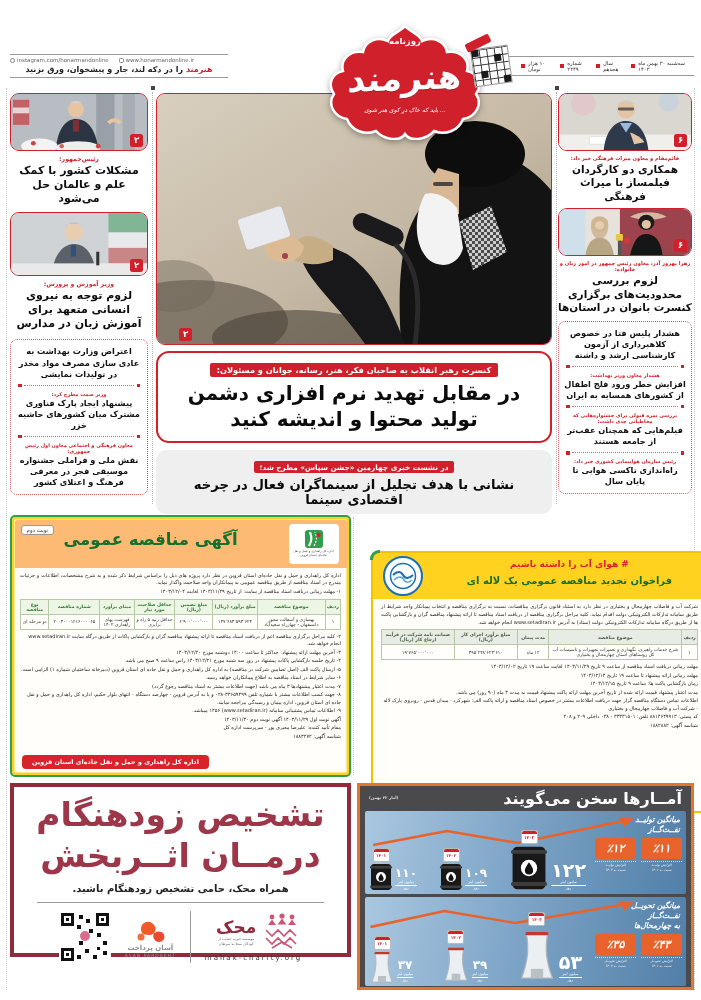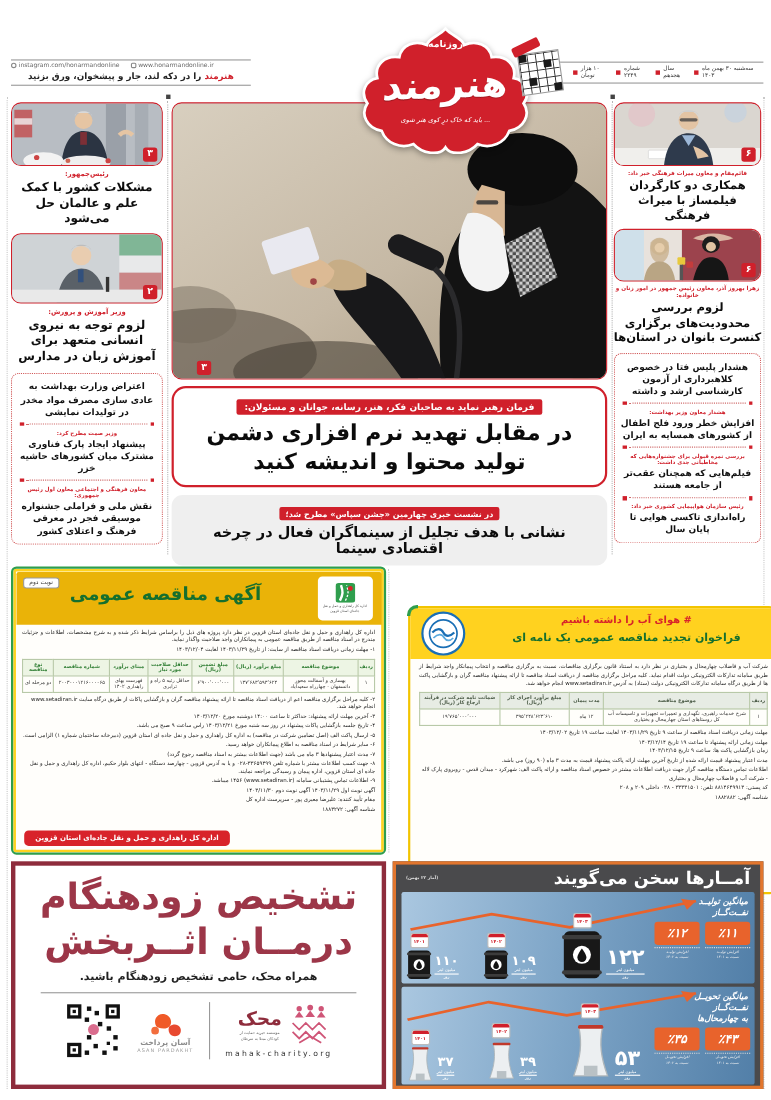--- a/index.html
+++ b/index.html
@@ -84,21 +84,21 @@
 
   
   .tender { position:absolute; top:515px; height:262px; background:#fffefb; }
   .tender-left  { left:10px;  width:341px; border:2.5px solid #2f9e4d; border-radius:5px;
                   box-shadow:inset 0 0 0 2.5px #ffd21f; }
   .tender-right { left:371px; width:337px; border:2.5px solid #f2c400; border-radius:9px;margin-top:36px; }
   .tr-corner { position:absolute; width:10px; height:10px; background:#2f9e4d; }
   .tr-corner.c1 { left:-3px; top:-3px; border-radius:9px 0 6px 0; }
   .tr-corner.c2 { left:-3px; bottom:-3px; border-radius:0 6px 0 9px; }
 
-  .tl-head { position:relative; height:48px; background:#eab308; border-radius:2px 2px 0 0; margin:2.5px 2.5px 0; }
+  .tl-head { position:relative; height:48px; background:#fdba74; border-radius:2px 2px 0 0; margin:2.5px 2.5px 0; }
   .tl-title { position:absolute; left:0; right:60px; top:10px; text-align:center; font-size:16.5px; font-weight:800; color:#156f2e; }
   .note-pill { position:absolute; left:6px; top:5px; background:#fff; border:0.8px solid #999; border-radius:3px;
                font-size:5.5px; padding:1px 5px; color:#333; }
   .tl-logo { position:absolute; right:8px; top:4px; width:50px; height:40px; background:#fff; border-radius:4px;
              display:flex; flex-direction:column; align-items:center; justify-content:center; gap:1px; }
   .tl-logo .cap { font-size:3.1px; color:#444; text-align:center; line-height:1.3; }
 
   .t-body { font-size:5px; line-height:1.55; color:#222; text-align:justify; padding:4px 8px 0; }
   .t-line { font-size:5px; line-height:1.5; color:#222; padding:1px 8px 0; }
   .t-table { width:calc(100% - 16px); margin:3px 8px 2px; border-collapse:collapse; font-size:4.6px; }
@@ -110,21 +110,21 @@
   .tl-pill { left:10px; font-size:6.4px; }
   .trp { left:50%; transform:translateX(-50%); font-size:6px; white-space:nowrap; }
 
   .tr-head { position:relative; height:46px; background:#ffd21f; border-radius:6px 6px 0 0; }
   .tr-hash { position:absolute; right:10px; top:6px; left:70px; text-align:center; font-size:9px; font-weight:800; color:#d8232a; }
   .tr-call { position:absolute; right:10px; top:22px; left:70px; text-align:center; font-size:10px; font-weight:800; color:#156f2e; }
   .tr-logo { position:absolute; left:10px; top:3px; width:40px; height:40px; background:#fff; border-radius:50%;
              border:2px solid #1a6fb5; display:flex; align-items:center; justify-content:center; }
 
   
-  .mahak { position:absolute; left:10px; top:783px; width:341px; height:207px; background:#fff;
+  .mahak { position:absolute; left:10px; top:783px; width:341px; height:174px; background:#fff;
            border:4px solid #8e2c3c; text-align:center; }
   .mk-l1 { font-size:33px; font-weight:800; color:#9c3648; margin-top:8px; letter-spacing:1px; }
   .mk-l2 { font-size:33px; font-weight:800; color:#9c3648; margin-top:2px; letter-spacing:5px; }
   .mk-sub { font-size:10px; font-weight:bold; color:#222; margin-top:8px; }
   .mk-div { width:86%; margin:8px auto 0; border-top:0.7px solid #999; }
   .mk-row { display:flex; direction:ltr; align-items:center; justify-content:center; gap:14px; margin-top:8px; }
   .mk-vline { width:0; height:52px; border-left:0.7px solid #999; }
   .asan { display:flex; flex-direction:column; align-items:center; gap:1px; }
   .asan .fa { font-size:7px; color:#8c8c8c; font-weight:bold; }
   .asan .en { font-size:4.5px; color:#9a9a9a; letter-spacing:1px; }
@@ -296,21 +296,21 @@
         <path d="M141 146 C131 138 116 138 110 147 C104 156 111 166 124 168 C137 170 147 161 147 152 Z" fill="#dcba94"></path>
         <rect x="84" y="118" width="46" height="32" rx="3" fill="#e9e9f0" transform="rotate(-18 107 134)"></rect>
         <circle cx="128" cy="162" r="3" fill="#a04545"></circle>
         <rect x="194" y="126" width="54" height="19" rx="9.5" fill="#1b1b1d" transform="rotate(24 221 136)"></rect>
         <path d="M238 150 C262 172 264 204 258 250" stroke="#2a2a2c" stroke-width="5" fill="none"></path>
       </svg>
       <div class="badge bl">۳</div>
     </div>
 
     <div class="lead-box">
-      <span class="lead-kicker">فرمان رهبر نماید به صاحبان فکر، هنر، رسانه، جوانان و مسئولان:</span>
+      <span class="lead-kicker">کنسرت رهبر انقلاب به صاحبان فکر، هنر، رسانه، جوانان و مسئولان:</span>
       <div class="lead-headline">
         <span>در مقابل تهدید نرم افزاری دشمن</span><br>
         <span>تولید محتوا و اندیشه کنید</span>
       </div>
     </div>
 
     <div class="second-box">
       <span class="second-kicker">در نشست خبری چهارمین «جشن سپاس» مطرح شد؛</span>
       <div class="second-headline">نشانی با هدف تجلیل از سینماگران فعال در چرخه اقتصادی سینما</div>
     </div>
@@ -441,21 +441,21 @@
     <div class="tr-corner c2"></div>
     <div class="tr-head">
       <div class="tr-logo">
         <svg width="28" height="28" viewBox="0 0 28 28">
           <circle cx="14" cy="14" r="12.5" fill="#ffffff" stroke="#1a6fb5" stroke-width="1.5"></circle>
           <path d="M4 13 C8 9 12 9 14 13 C16 17 20 17 24 13" stroke="#1a6fb5" stroke-width="2" fill="none"></path>
           <path d="M5 18 C9 14 13 14 15 18 C17 21 20 21 23 18" stroke="#58a8dd" stroke-width="1.6" fill="none"></path>
         </svg>
       </div>
       <div class="tr-hash"># هوای آب را داشته باشیم</div>
-      <div class="tr-call">فراخوان تجدید مناقصه عمومی یک نامه ای</div>
+      <div class="tr-call">فراخوان تجدید مناقصه عمومی یک لاله ای</div>
     </div>
     <div class="t-body">شرکت آب و فاضلاب چهارمحال و بختیاری در نظر دارد به استناد قانون برگزاری مناقصات، نسبت به برگزاری مناقصه و انتخاب پیمانکار واجد شرایط از طریق سامانه تدارکات الکترونیکی دولت اقدام نماید. کلیه مراحل برگزاری مناقصه از دریافت اسناد مناقصه تا ارائه پیشنهاد مناقصه گران و بازگشایی پاکت ها از طریق درگاه سامانه تدارکات الکترونیکی دولت (ستاد) به آدرس www.setadiran.ir انجام خواهد شد.</div>
     <table class="t-table tr-table">
       <thead>
           <tr>
         <th style="width:5%">ردیف</th>
         <th style="width:42%">موضوع مناقصه</th>
         <th style="width:10%">مدت پیمان</th>
         <th style="width:20%">مبلغ برآورد اجرای کار (ریال)</th>
         <th style="width:23%">ضمانت نامه شرکت در فرآیند ارجاع کار (ریال)</th>

